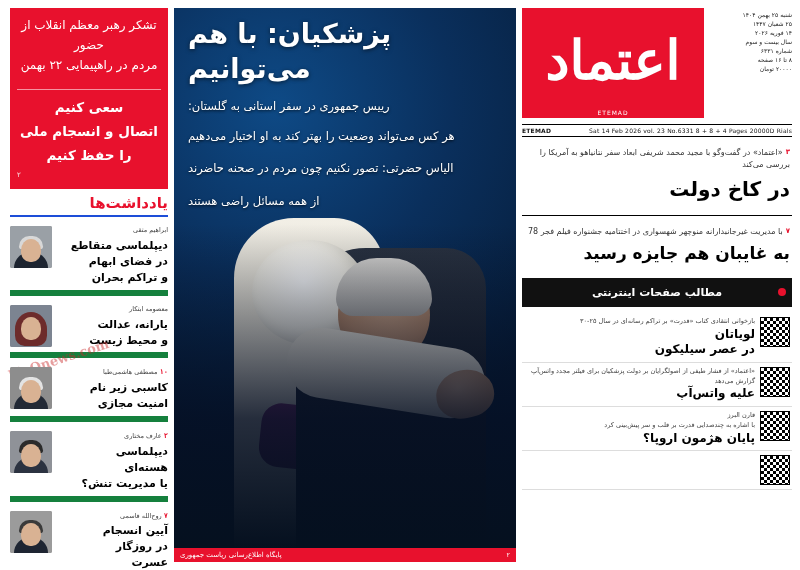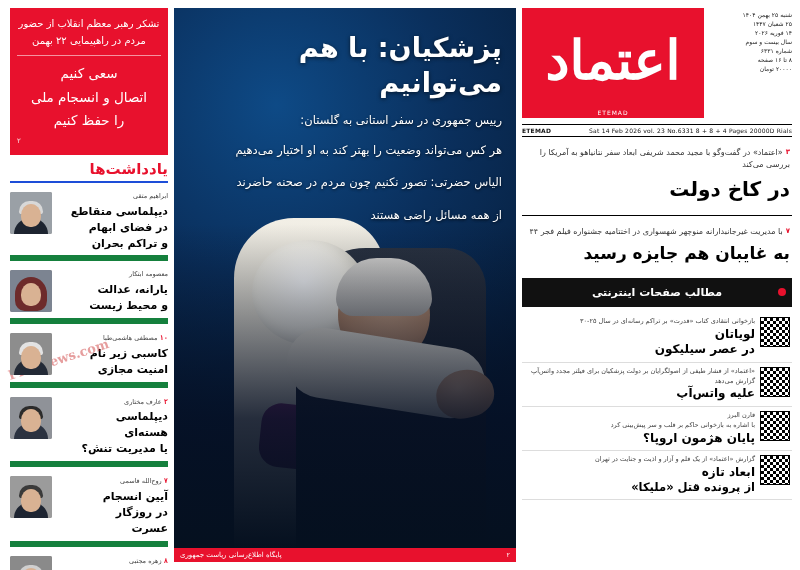--- a/index.html
+++ b/index.html
@@ -226,22 +226,22 @@
   .purple-sleeve {
     position: absolute;
     left: 86px; bottom: 78px; width: 92px; height: 64px;
     background: linear-gradient(180deg, #7a2b6b 0%, #581d4c 100%);
     border-radius: 20px;
     transform: rotate(6deg);
   }
 
   .photo-headline {
     position: absolute;
-    top: 22px; right: 14px; left: 14px;
-    direction: rtl; text-align: right;
+    top: 8px; right: 14px; left: 14px;
+    direction: rtl; text-align: left;
   }
   .ph-main {
     color: #ffffff;
     font-size: 27px;
     font-weight: bold;
     line-height: 1.3;
     text-shadow: 0 1px 4px rgba(0,0,0,.6);
   }
   .ph-deck {
     color: #ffffff;
@@ -277,29 +277,29 @@
     gap: 5px;
   }
   .red-box {
     background: #e8112d;
     color: #fff;
     direction: rtl;
     text-align: center;
     padding: 8px 7px 10px 7px;
   }
   .red-top {
-    font-size: 10px;
+    font-size: 12px;
     line-height: 1.65;
     border-bottom: 1px solid rgba(255,255,255,.55);
-    padding-bottom: 6px;
+    padding-bottom: 14px;
     margin-bottom: 6px;
   }
   .red-slogan {
     font-size: 13.5px;
-    font-weight: normal;
+    font-weight: bold;
     line-height: 1.75;
   }
   .red-page {
     text-align: left;
     font-size: 7px;
     margin-top: 4px;
     opacity: .9;
   }
   .notes-head {
     direction: rtl;
@@ -425,21 +425,21 @@
         <span>«اعتماد» در گفت‌وگو با مجید محمد شریفی ابعاد سفر نتانیاهو به آمریکا را بررسی می‌کند</span>
       </div>
       <div class="headline-lg">در کاخ دولت</div>
     </div>
 
     <div class="rule-thin"></div>
 
     <div class="story">
       <div class="kicker">
         <span class="num-mark">۷</span>
-        <span>با مدیریت غیرجانبدارانه منوچهر شهسواری در اختتامیه جشنواره فیلم فجر ۴۴</span>
+        <span>با مدیریت غیرجانبدارانه منوچهر شهسواری در اختتامیه جشنواره فیلم فجر 78</span>
       </div>
       <div class="headline-md">به غایبان هم جایزه رسید</div>
     </div>
 
     <div class="net-head">
       <span class="dot"></span>
       <span>مطالب صفحات اینترنتی</span>
     </div>
 
     <div class="net-list">
@@ -458,32 +458,27 @@
         <div class="net-text">
           <div class="net-sub">«اعتماد» از فشار طیفی از اصولگرایان بر دولت پزشکیان برای فیلتر مجدد واتس‌آپ گزارش می‌دهد</div>
           <div class="net-title">علیه واتس‌آپ</div>
         </div>
       </div>
 
       <div class="net-item">
         <div class="qr"></div>
         <div class="net-text">
           <div class="net-sub">قارن البرز</div>
-          <div class="net-sub">با اشاره به بازخوانی حاکم بر قلب و سر پیش‌بینی کرد</div>
+          <div class="net-sub">با اشاره به چندصدایی قدرت بر قلب و سر پیش‌بینی کرد</div>
           <div class="net-title">پایان هژمون اروپا؟</div>
         </div>
       </div>
 
       <div class="net-item">
         <div class="qr"></div>
-        <div class="net-text">
-          <div class="net-sub">گزارش «اعتماد» از یک قلم و آزار و اذیت و جنایت در تهران</div>
-          <div class="net-title">ابعاد تازه</div>
-          <div class="net-title two">از پرونده قتل «ملیکا»</div>
-        </div>
       </div>
 
     </div>
 
     <div class="watermark">PicOnews.com</div>
   </div>
 
   <div class="col-photo">
     <div class="photo-wrap">
       <div class="photo-bg"></div>

